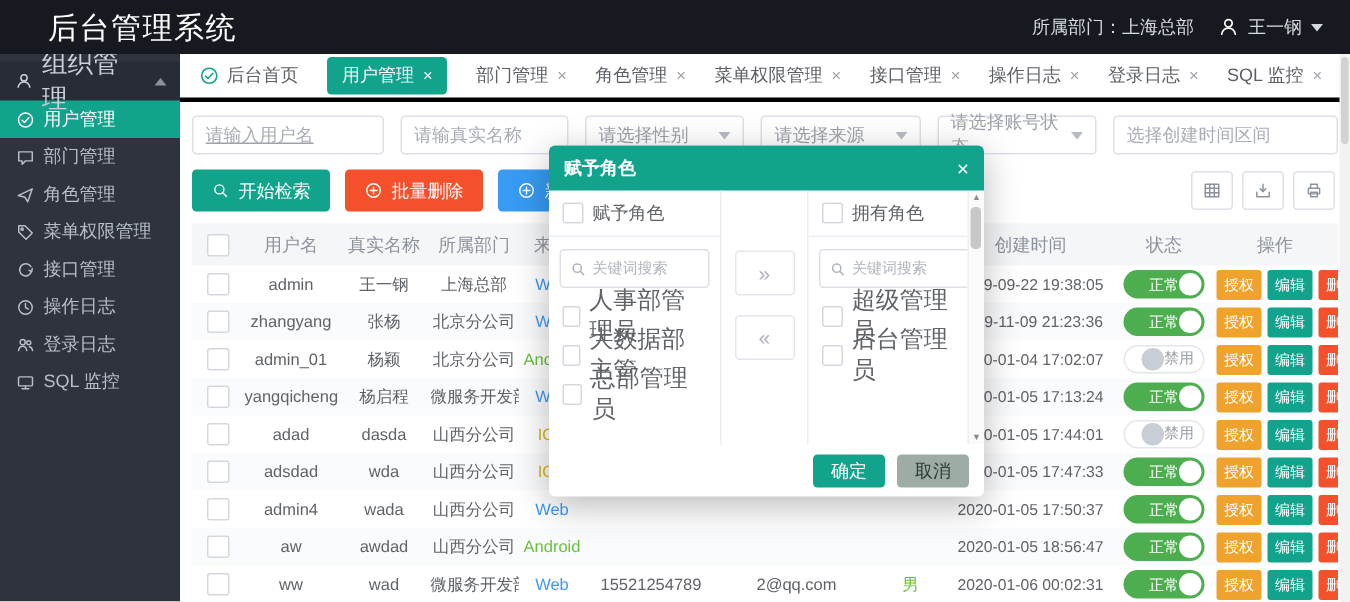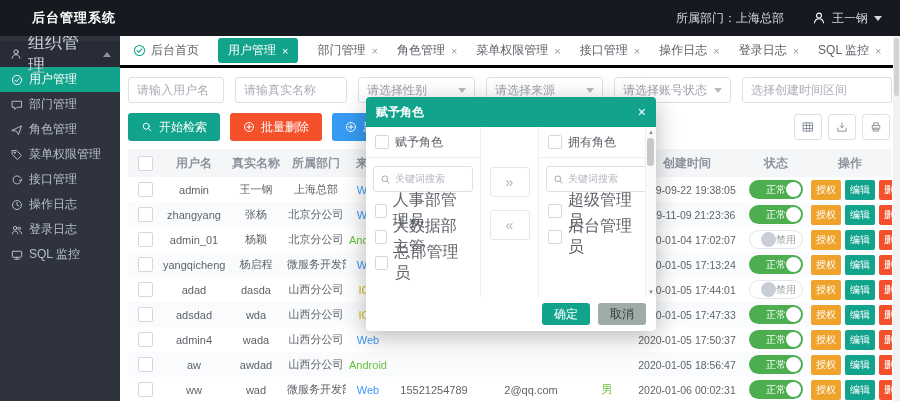--- a/index.html
+++ b/index.html
@@ -2,22 +2,22 @@
 <html><head>
 <meta charset="utf-8">
 <style>
   html,body{margin:0;padding:0}
   body{width:900px;height:401px;position:relative;overflow:hidden;
        font-family:"Liberation Sans","DejaVu Sans",sans-serif;background:#eef0f1}
   
   .topbar{position:absolute;top:0;left:0;right:0;height:36px;background:#161a20;color:#fff;
           display:flex;align-items:center;justify-content:space-between;
           padding:0 18px 0 32px;box-sizing:border-box;z-index:5}
-  .app-title{font-size:13px;font-weight:bold;letter-spacing:1px}
-  .topbar-right{display:flex;align-items:center;gap:28px;font-size:12px;color:#d6dade}
+  .app-title{font-size:20px;font-weight:normal;letter-spacing:1px}
+  .topbar-right{display:flex;align-items:center;gap:16px;font-size:12px;color:#d6dade}
   .user{display:flex;align-items:center;gap:6px}
   .caret-down{width:0;height:0;border-left:4px solid transparent;border-right:4px solid transparent;border-top:5px solid #b6bac2}
   .user .caret-down{border-top-color:#d6dade}
   
   .sidebar{position:absolute;top:36px;left:0;bottom:0;width:120px;background:#2e333e;
            padding-top:5px;box-sizing:border-box;z-index:4}
   .s-group-header{height:26px;display:flex;align-items:center;gap:6px;padding:0 9px 0 10px;
                   color:#ccd1d9;font-size:17px;background:#272c36;cursor:default}
   .s-group-header .grow{flex:1}
   .arrow-up{width:0;height:0;border-left:4px solid transparent;border-right:4px solid transparent;border-bottom:5px solid #8a919c}
@@ -45,21 +45,21 @@
   .toolbar{display:flex;align-items:center;gap:10px;padding:5px 8px 8px}
   .btn{height:28px;border:none;border-radius:3px;color:#fff;font-size:12px;display:flex;
        align-items:center;gap:6px;padding:0 13px;font-family:inherit;cursor:pointer}
   .btn-search{background:#12a38c}.btn-del{background:#f4502c}.btn-add{background:#379bf3}
   .tool-icons{margin-left:auto;display:flex;gap:6px;padding-right:2px}
   .tool-btn{width:26px;height:24px;border:1px solid #dde0e6;border-radius:3px;background:#fff;
             color:#8d939c;display:flex;align-items:center;justify-content:center}
   
   .table-wrap{padding:0 8px}
   table{width:100%;border-collapse:collapse;table-layout:fixed;font-size:11px}
-  thead th{height:26px;background:#f5f6f8;color:#8d939c;font-weight:bold;font-size:12px}
+  thead th{height:26px;background:#f5f6f8;color:#8d939c;font-weight:normal;font-size:12px}
   tbody td{height:23px;text-align:center;color:#5f6368;overflow:hidden;white-space:nowrap}
   tbody tr:nth-child(even){background:#fafbfc}
   .cb{display:inline-block;width:13px;height:13px;border:1px solid #d4d8de;border-radius:2px;background:#fff;vertical-align:middle}
   .cell-date{font-size:10.5px}
   .src-Web{color:#3e97f5}.src-Android{color:#67c23a}.src-IOS{color:#d4b916}
   .gender-m{color:#67c23a}
   .toggle{display:inline-flex;align-items:center;width:54px;height:19px;border-radius:10px;box-sizing:border-box;justify-content:flex-end}
   .toggle.on{background:#4cae4f;padding:0 2px 0 7px}
   .toggle.on .t-label{color:#fff;font-size:10px}
   .toggle .knob{width:15px;height:15px;border-radius:50%;background:#fff;flex:none}
@@ -244,21 +244,21 @@
       <div class="tab">
         <span>登录日志</span>
         <span class="x">×</span>
       </div>
       <div class="tab">
         <span>SQL 监控</span>
         <span class="x">×</span>
       </div>
     </div>
   <div class="filters" id="filters">
-      <input class="f-input" style="width: 96px;" placeholder="请输入用户名">
+      <input class="f-input" style="width: 128px; text-decoration: underline;" placeholder="请输入用户名">
       <input class="f-input" style="width: 112px;" placeholder="请输真实名称">
       <div class="f-select" style="width:118px">
         <span>请选择性别</span>
         <span class="caret-down"></span>
       </div>
       <div class="f-select" style="width:118px">
         <span>请选择来源</span>
         <span class="caret-down"></span>
       </div>
       <div class="f-select" style="width:118px">

